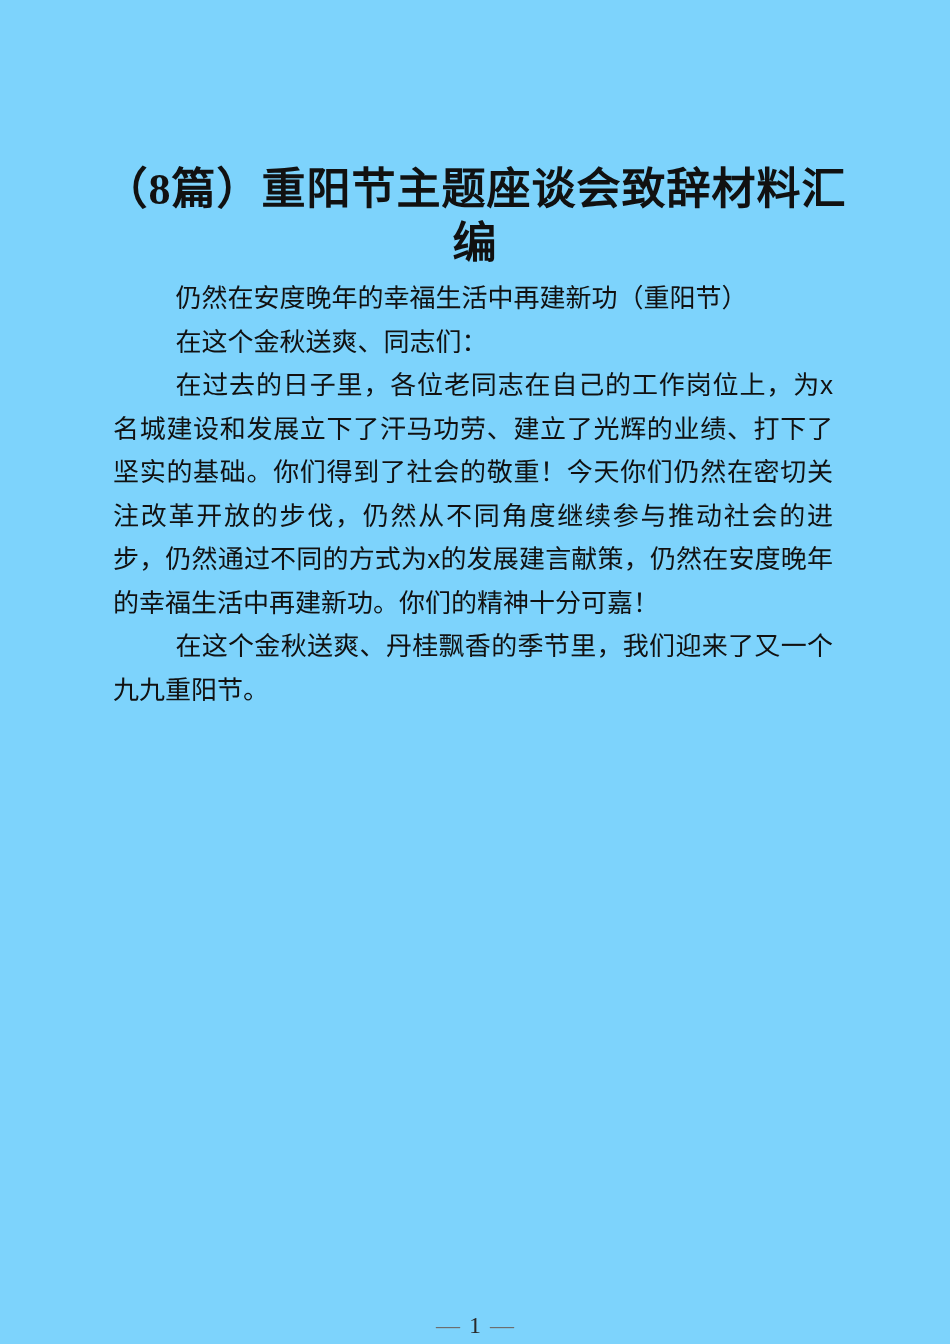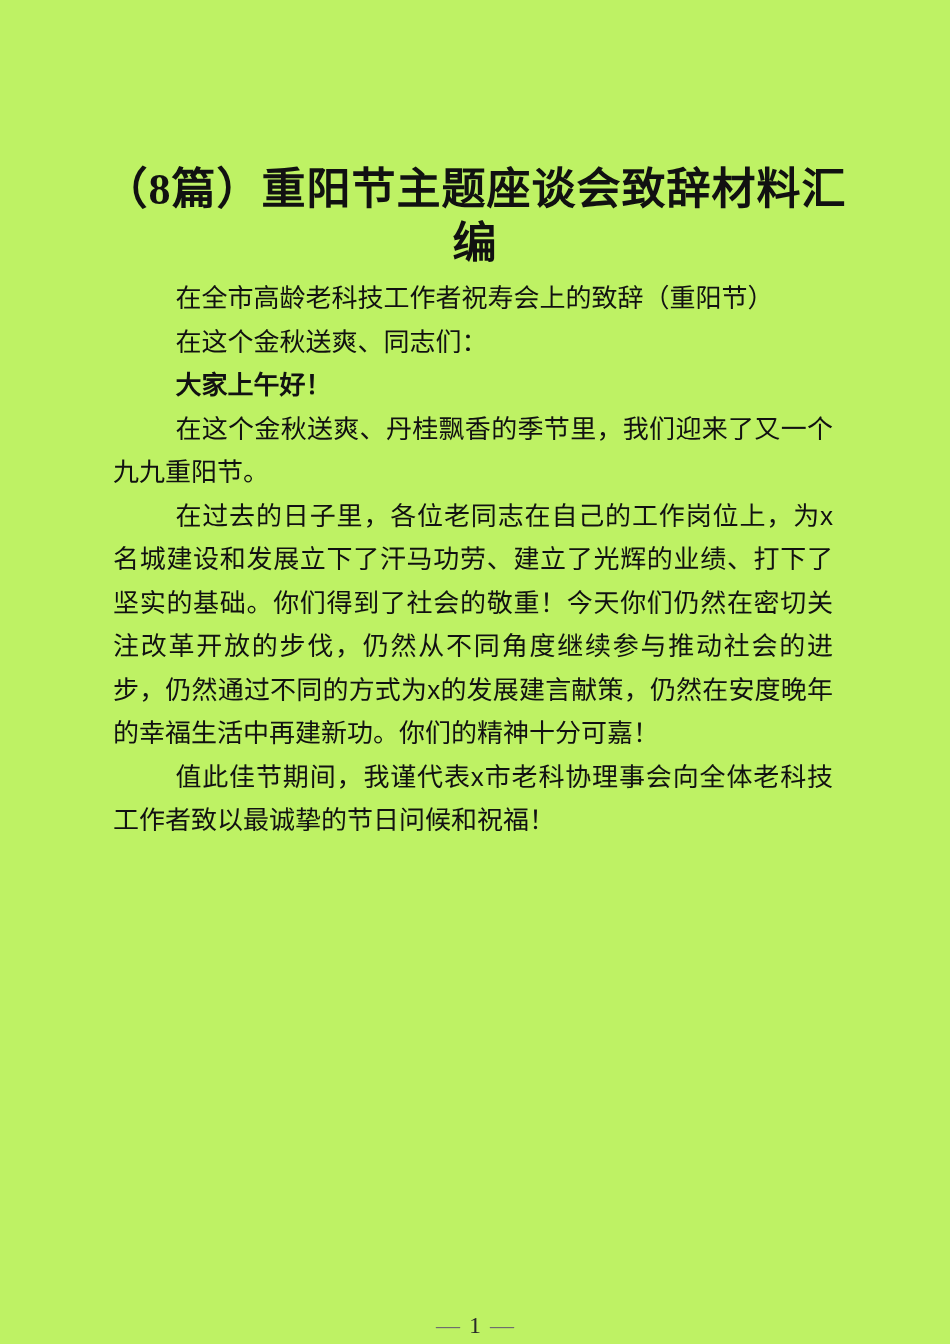--- a/index.html
+++ b/index.html
@@ -5,21 +5,21 @@
   html, body {
     margin: 0;
     padding: 0;
     background: #ffffff;
   }
   .page {
     position: relative;
     width: 950px;
     height: 1344px;
     margin: 0 auto;
-    background: #bef264;
+    background: #7dd3fc;
     color: #111111;
     overflow: hidden;
     box-sizing: border-box;
     padding-top: 163px;
   }
   .doc-title {
     width: 800px;
     margin: 0 auto 6px auto;
     text-align: center;
     font-family: "Liberation Serif", "DejaVu Serif", serif;
@@ -69,25 +69,23 @@
 <body>
 
 <div class="page">
 
   <h1 class="doc-title">
     <span class="title-line">（8篇）重阳节主题座谈会致辞材料汇</span>
     <span class="title-line">编</span>
   </h1>
 
   <div class="doc-body">
-    <p class="para">在全市高龄老科技工作者祝寿会上的致辞（重阳节）</p>
+    <p class="para">仍然在安度晚年的幸福生活中再建新功（重阳节）</p>
     <p class="para">在这个金秋送爽、同志们：</p>
-    <p class="para bold">大家上午好！</p>
+    <p class="para">在过去的日子里，各位老同志在自己的工作岗位上，为x名城建设和发展立下了汗马功劳、建立了光辉的业绩、打下了坚实的基础。你们得到了社会的敬重！今天你们仍然在密切关注改革开放的步伐，仍然从不同角度继续参与推动社会的进步，仍然通过不同的方式为x的发展建言献策，仍然在安度晚年的幸福生活中再建新功。你们的精神十分可嘉！</p>
     <p class="para">在这个金秋送爽、丹桂飘香的季节里，我们迎来了又一个九九重阳节。</p>
-    <p class="para">在过去的日子里，各位老同志在自己的工作岗位上，为x名城建设和发展立下了汗马功劳、建立了光辉的业绩、打下了坚实的基础。你们得到了社会的敬重！今天你们仍然在密切关注改革开放的步伐，仍然从不同角度继续参与推动社会的进步，仍然通过不同的方式为x的发展建言献策，仍然在安度晚年的幸福生活中再建新功。你们的精神十分可嘉！</p>
-    <p class="para">值此佳节期间，我谨代表x市老科协理事会向全体老科技工作者致以最诚挚的节日问候和祝福！</p>
   </div>
 
   <div class="page-footer">
     <span class="footer-dash">—</span><span class="page-number">1</span><span class="footer-dash">—</span>
   </div>
 
 </div>
 
 </body></html>

